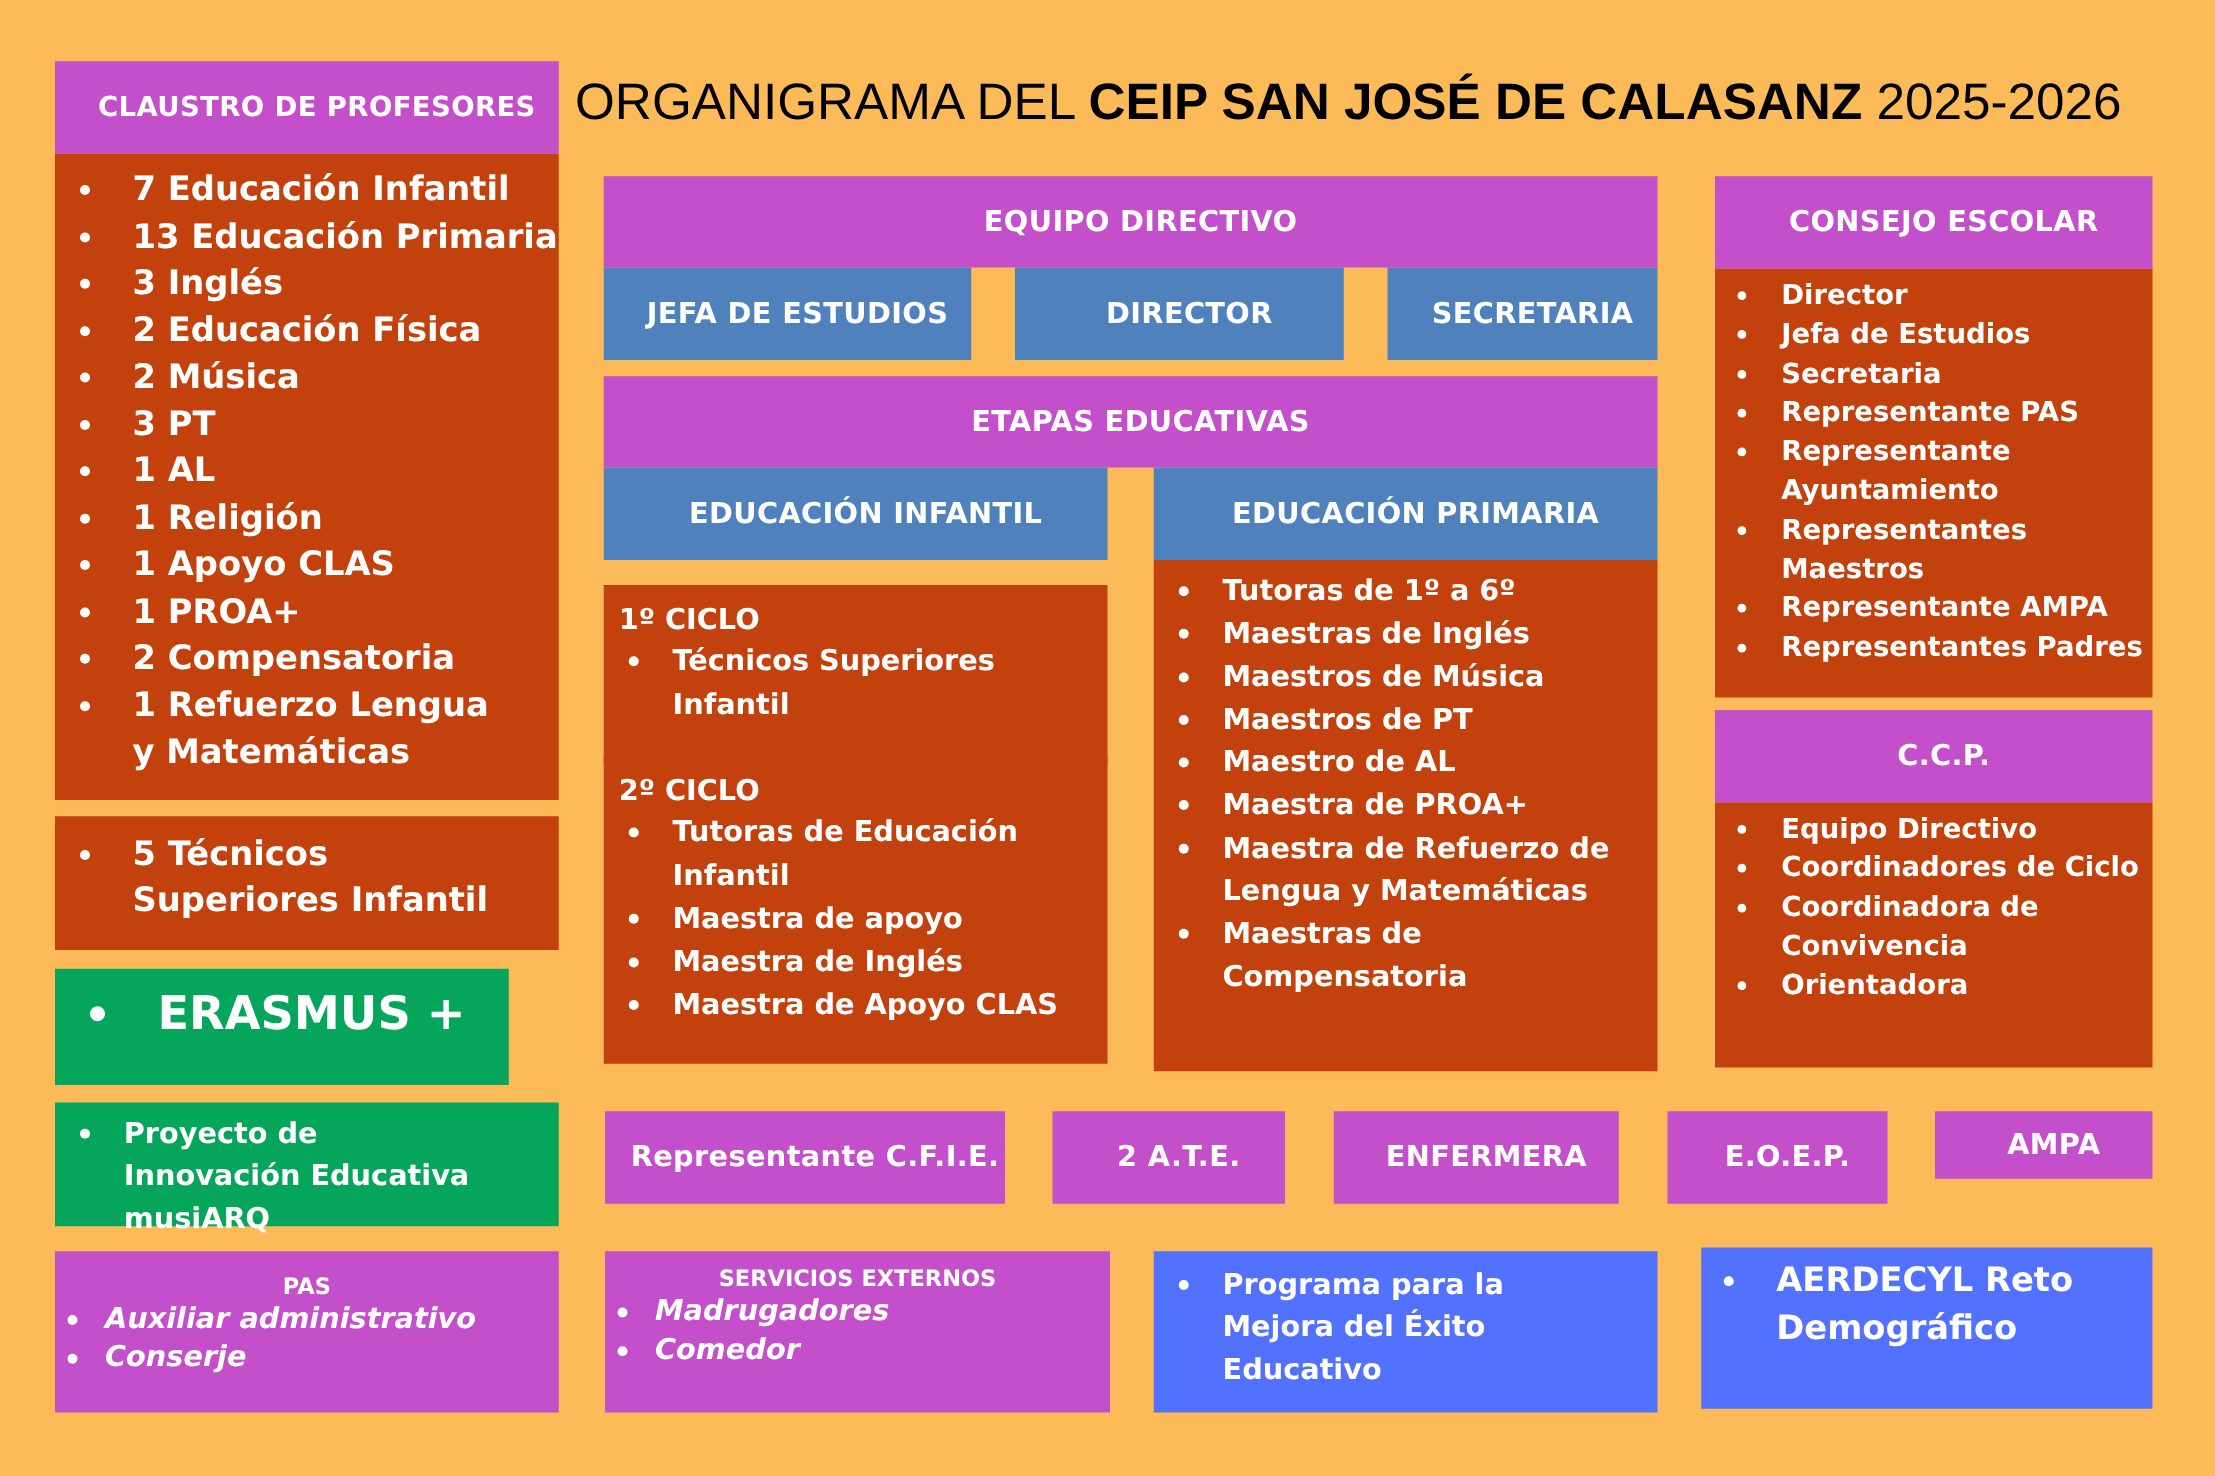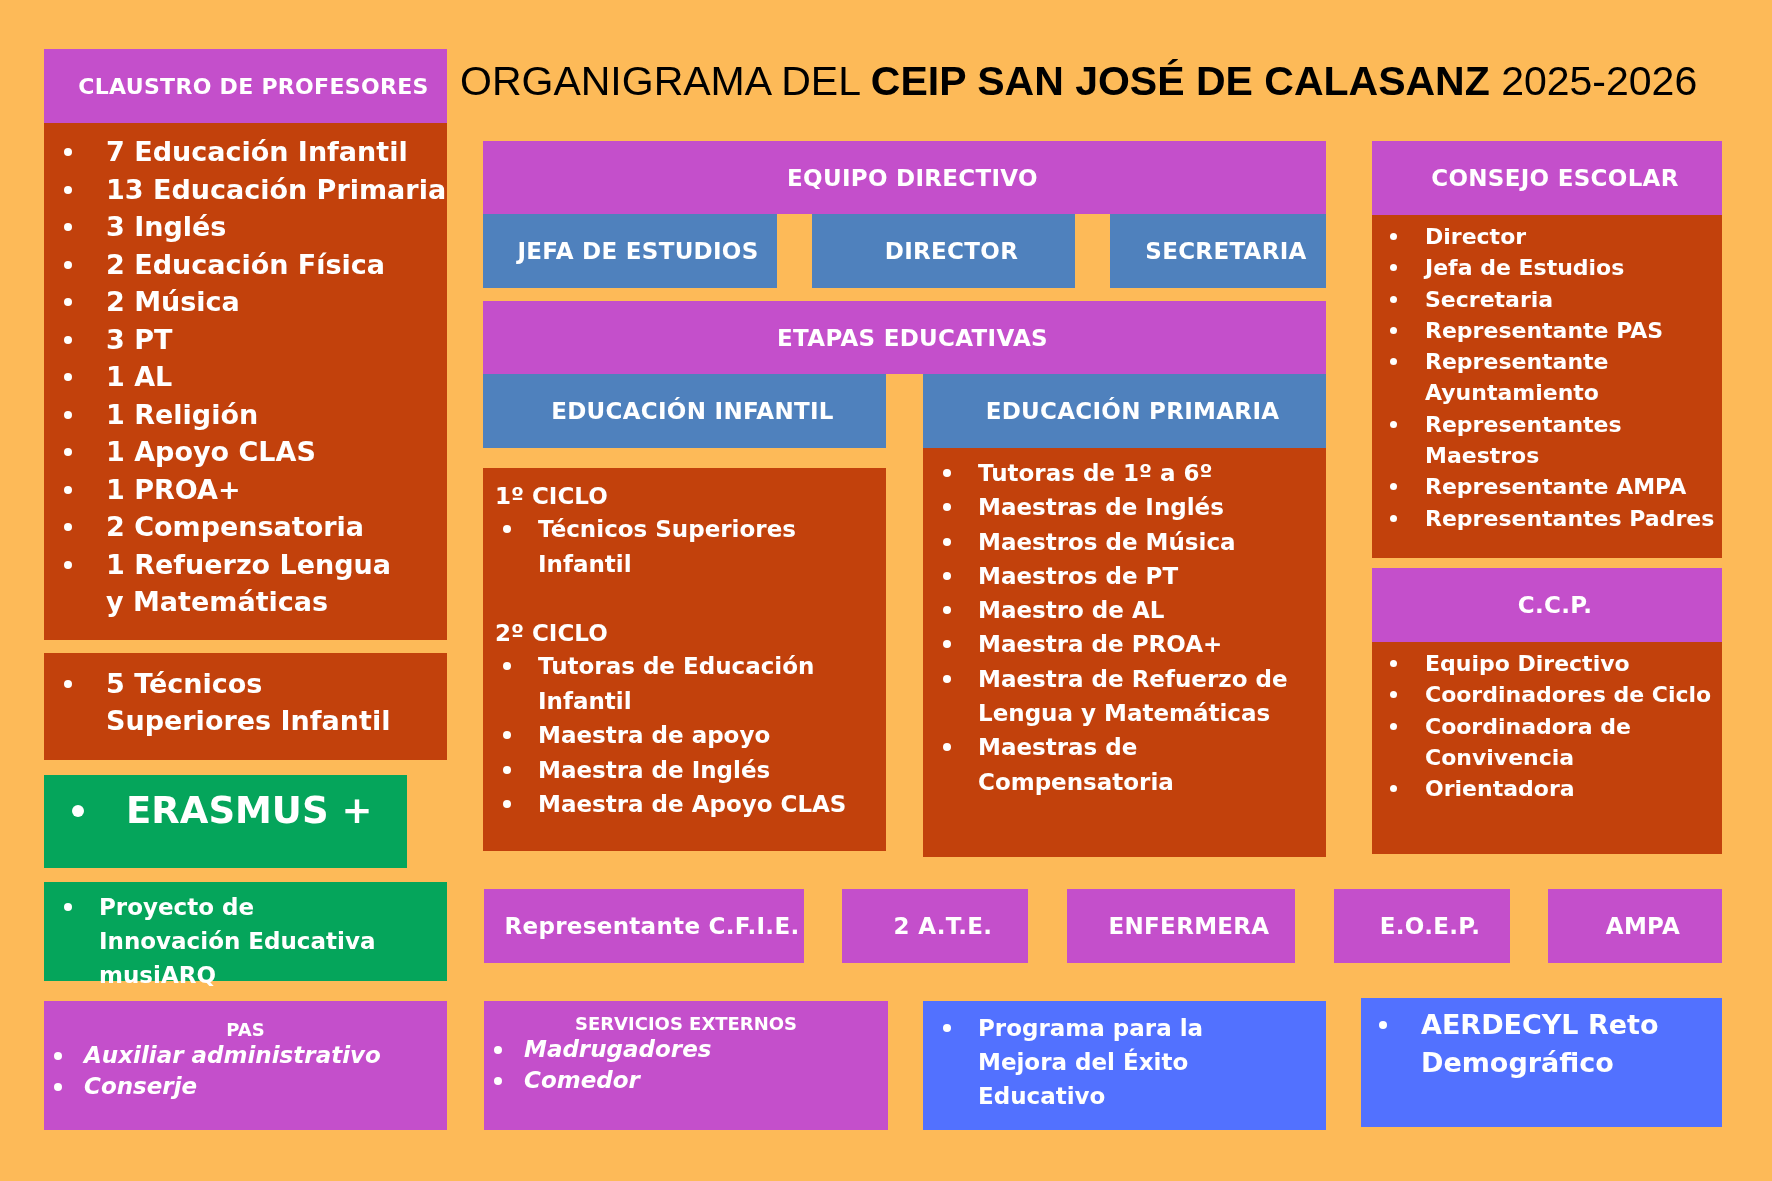--- a/index.html
+++ b/index.html
@@ -174,21 +174,21 @@
     <li>Coordinadores de Ciclo</li>
     <li style="width:220px;">Coordinadora de Convivencia</li>
     <li>Orientadora</li>
   </ul>
 </div>
 
 <div class="box pink hdr" style="left:484px; top:889px; width:320px; height:74px;">Representante C.F.I.E.</div>
 <div class="box pink hdr" style="left:842px; top:889px; width:186px; height:74px;">2 A.T.E.</div>
 <div class="box pink hdr" style="left:1067px; top:889px; width:228px; height:74px;">ENFERMERA</div>
 <div class="box pink hdr" style="left:1334px; top:889px; width:176px; height:74px;">E.O.E.P.</div>
-<div class="box pink hdr" style="left:1548px; top:889px; width:174px; height:74px;">AMPA</div>
+<div class="box pink hdr" style="left:1548px; top:889px; width:174px; height:54px;">AMPA</div>
 
 <div class="box pink serv" style="left:484px; top:1001px; width:404px; height:129px;">
   <div class="pas-title" style="padding-top:12px;">SERVICIOS EXTERNOS</div>
   <ul>
     <li>Madrugadores</li>
     <li>Comedor</li>
   </ul>
 </div>
 
 <div class="box bright prog" style="left:923px; top:1001px; width:403px; height:129px; padding-top:10px;">

